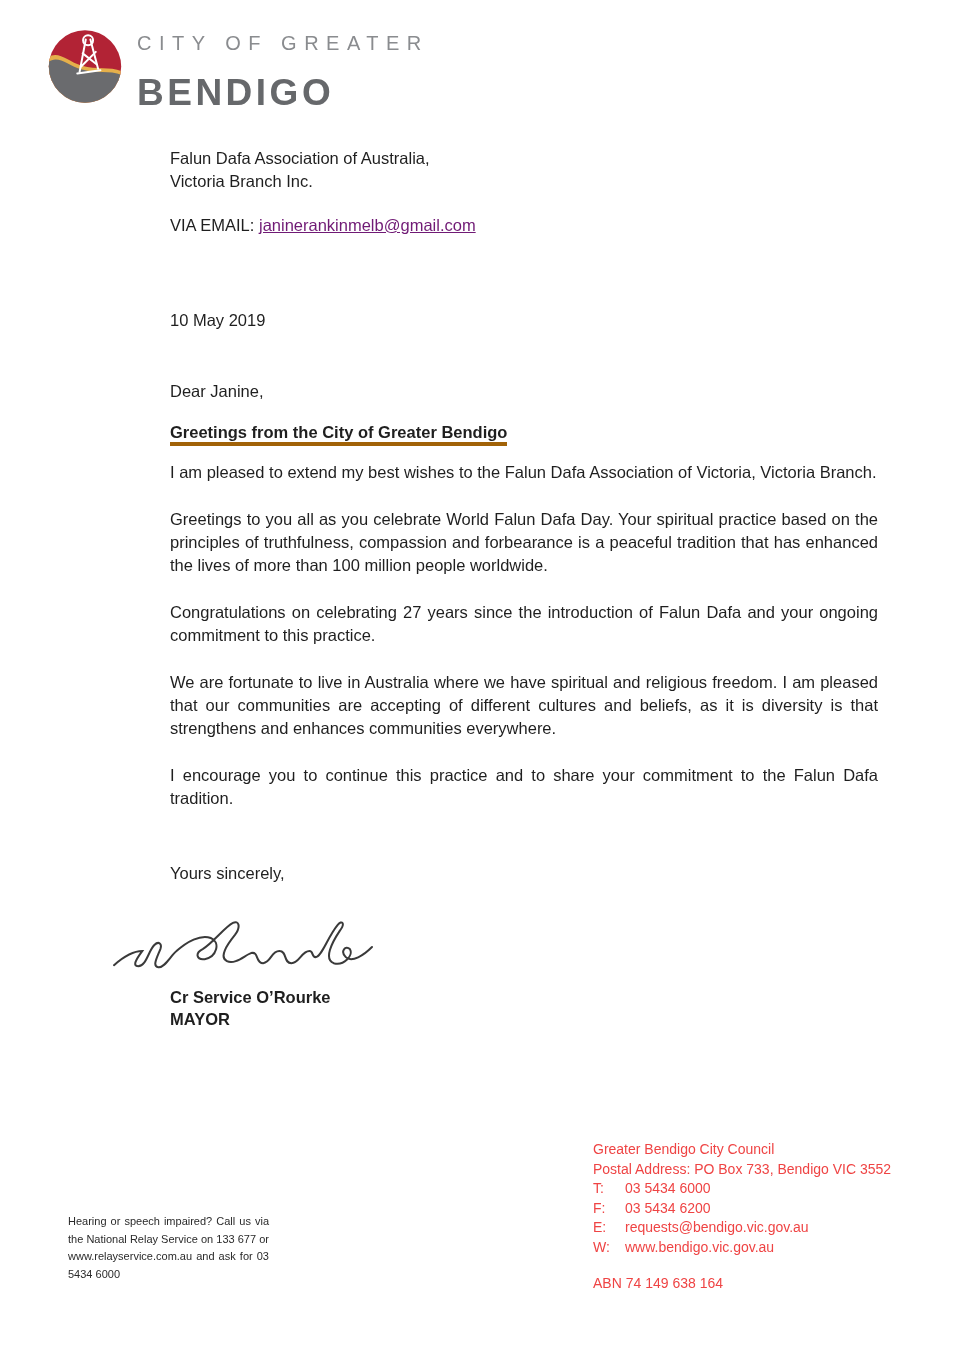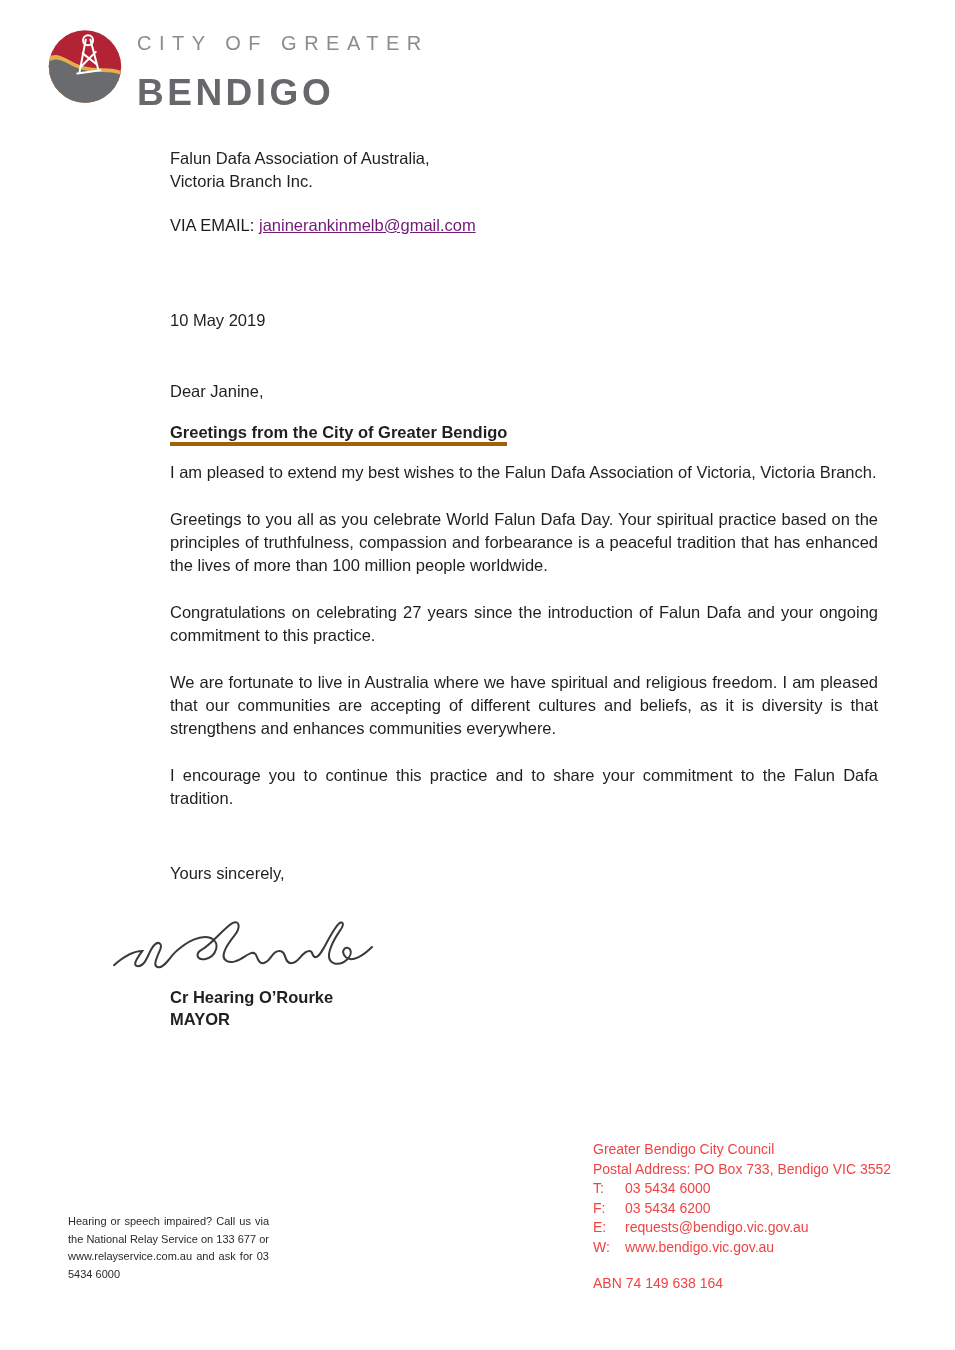--- a/index.html
+++ b/index.html
@@ -128,21 +128,21 @@
          C46,30 50,32 48,38 C44,48 40,55 46,56 C52,57 58,45 64,40
          C74,31 88,23 98,27 C108,31 104,46 92,48 C84,49 82,42 90,38
          C100,32 112,16 120,12 C126,9 128,16 122,24 C114,34 106,46 114,50
          C122,54 132,44 138,42 C146,40 142,52 150,52 C158,51 158,40 166,40
          C174,40 170,52 178,52 C186,52 188,40 196,40 C200,40 198,46 202,46
          C208,46 214,26 224,14 C228,9 232,12 226,20 C218,32 210,48 220,52
          C230,55 240,44 236,38 C232,34 226,40 232,46 C238,52 250,44 258,36"></path>
   </svg>
 
   <div id="signatory" class="abs letter-text">
-    <div>Cr Hearing O’Rourke</div>
+    <div>Cr Service O’Rourke</div>
     <div>MAYOR</div>
   </div>
 
   <div id="footer-left">Hearing or speech impaired? Call us via the National Relay Service on 133 677 or www.relayservice.com.au and ask for 03 5434 6000</div>
 
   <div id="footer-right">
     <div>Greater Bendigo City Council</div>
     <div>Postal Address: PO Box 733, Bendigo VIC 3552</div>
     <div class="contact-row">
       <span class="contact-label">T:</span>

